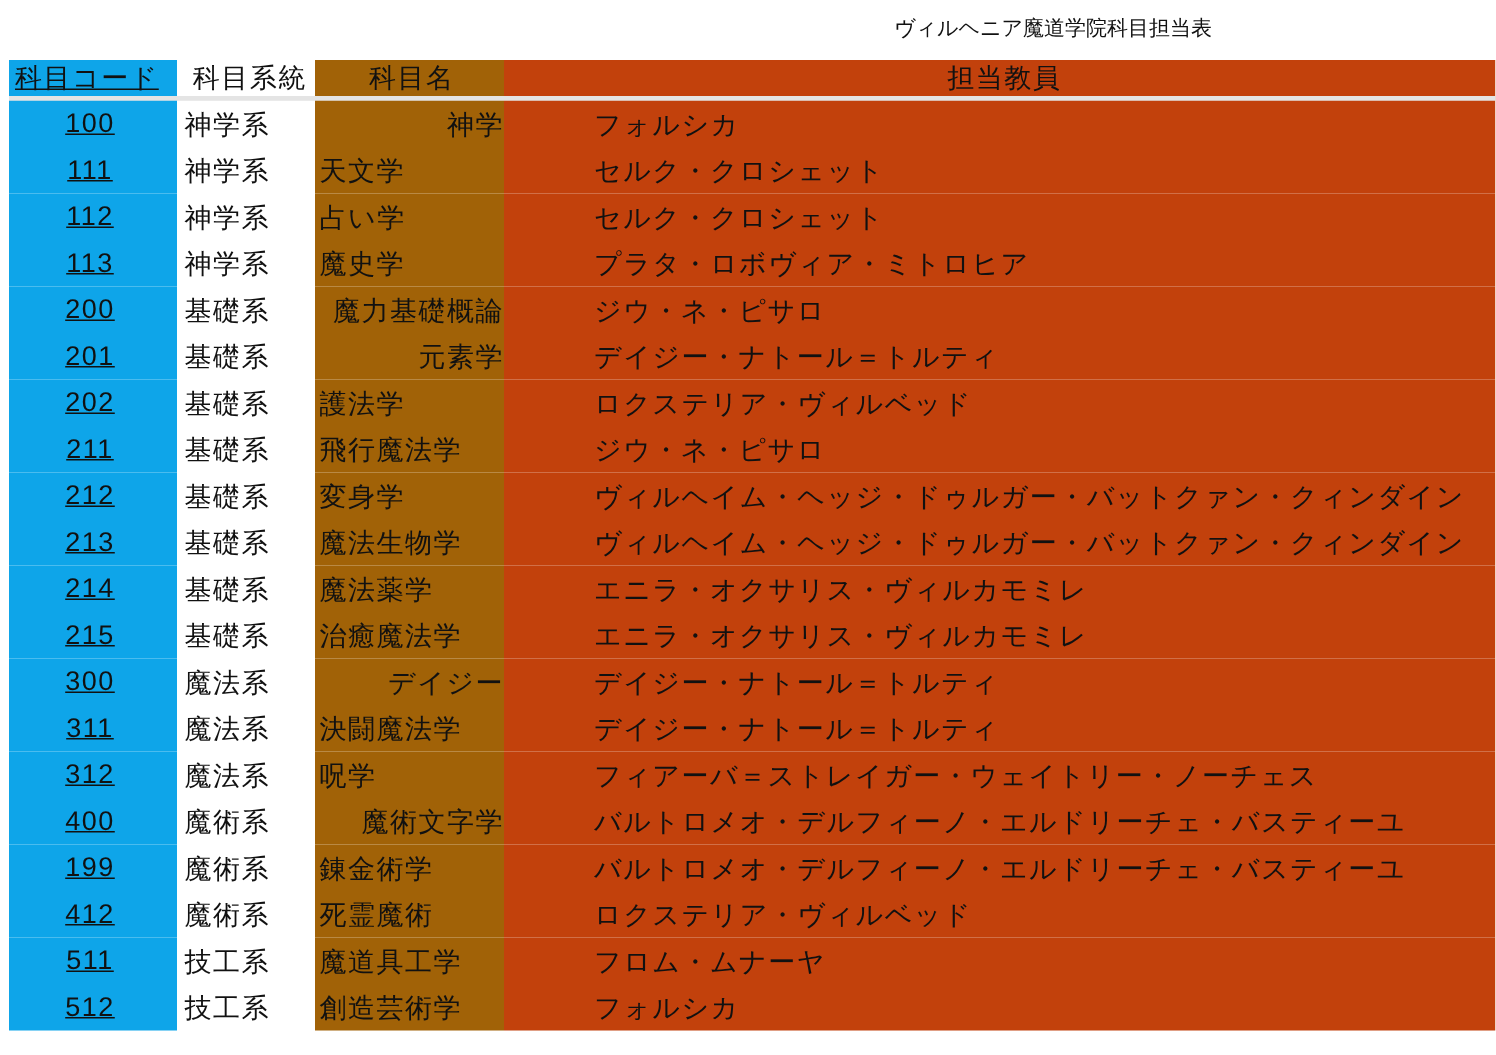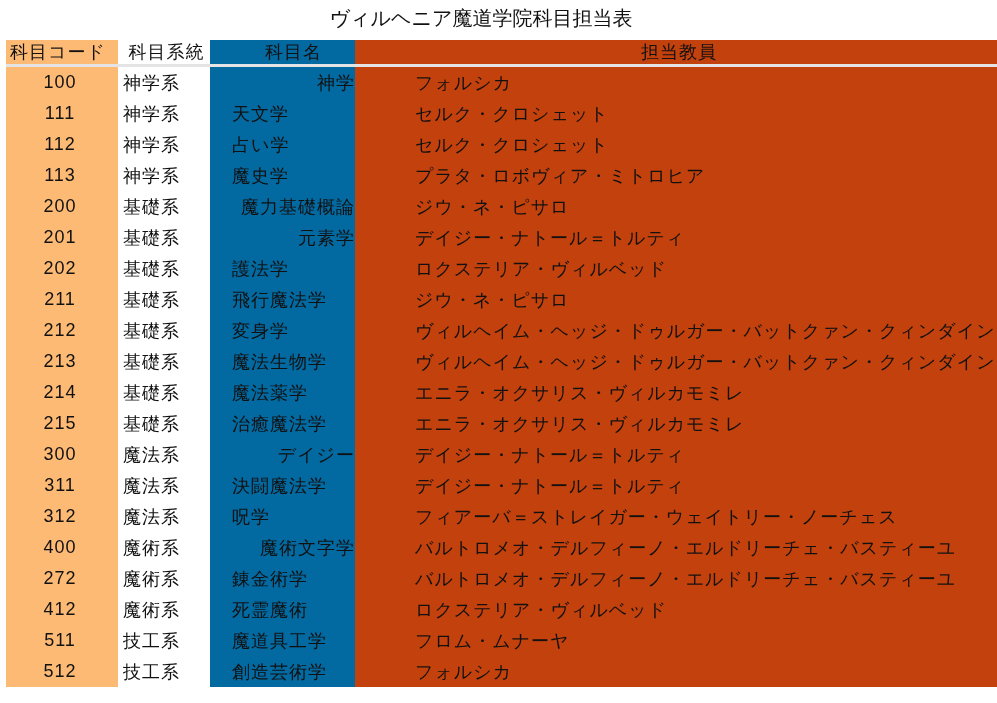--- a/index.html
+++ b/index.html
@@ -6,23 +6,23 @@
   body{
     width:997px;height:703px;
     background:#ffffff;
     color:#111111;
     font-family:"Liberation Sans","DejaVu Sans",sans-serif;
     overflow:hidden;
   }
   .title{
     width:808px;
     padding-top:6px;
-    font-size:20px;
+    font-size:14px;
     line-height:24px;
-    text-align:center;
+    text-align:right;
     text-indent:154px; 
     white-space:nowrap;
   }
   table.subjects{
     border-collapse:collapse;
     table-layout:fixed;
     margin:10px 0 0 6px;
     width:991px;
     font-size:18px;
     letter-spacing:1px;
@@ -37,25 +37,25 @@
     white-space:nowrap;
   }
   tbody td{
     height:31px;
     padding:0;
     vertical-align:middle;
     white-space:nowrap;
     overflow:visible;
   }
   
-  .col-code   {width:108px;background:#fdba74;}
+  .col-code   {width:108px;background:#0ea5e9;text-decoration:underline;}
   th.col-code {text-align:left;padding-left:4px;}
   td.col-code {text-align:center;padding-right:4px;}
   .col-cat    {width:87px;background:#ffffff;padding-left:5px;}
-  .col-subj   {width:123px;background:#0369a1;padding-left:22px;}
+  .col-subj   {width:123px;background:#a16207;padding-left:3px;}
   .col-teacher{background:#c2410c;}
   th.col-teacher{padding-left:6px;}
   td.col-teacher{padding-left:60px;margin-top:28px;}
   td.bold{font-weight:normal;text-align:right;}
 </style>
 </head>
 <body>
 
 <div class="title">ヴィルヘニア魔道学院科目担当表</div>
 
@@ -159,21 +159,21 @@
         <td class="col-subj">呪学</td>
         <td class="col-teacher">フィアーバ＝ストレイガー・ウェイトリー・ノーチェス</td>
       </tr>
       <tr>
         <td class="col-code">400</td>
         <td class="col-cat">魔術系</td>
         <td class="col-subj bold">魔術文字学</td>
         <td class="col-teacher">バルトロメオ・デルフィーノ・エルドリーチェ・バスティーユ</td>
       </tr>
       <tr>
-        <td class="col-code">272</td>
+        <td class="col-code">199</td>
         <td class="col-cat">魔術系</td>
         <td class="col-subj">錬金術学</td>
         <td class="col-teacher">バルトロメオ・デルフィーノ・エルドリーチェ・バスティーユ</td>
       </tr>
       <tr>
         <td class="col-code">412</td>
         <td class="col-cat">魔術系</td>
         <td class="col-subj">死霊魔術</td>
         <td class="col-teacher">ロクステリア・ヴィルベッド</td>
       </tr>

